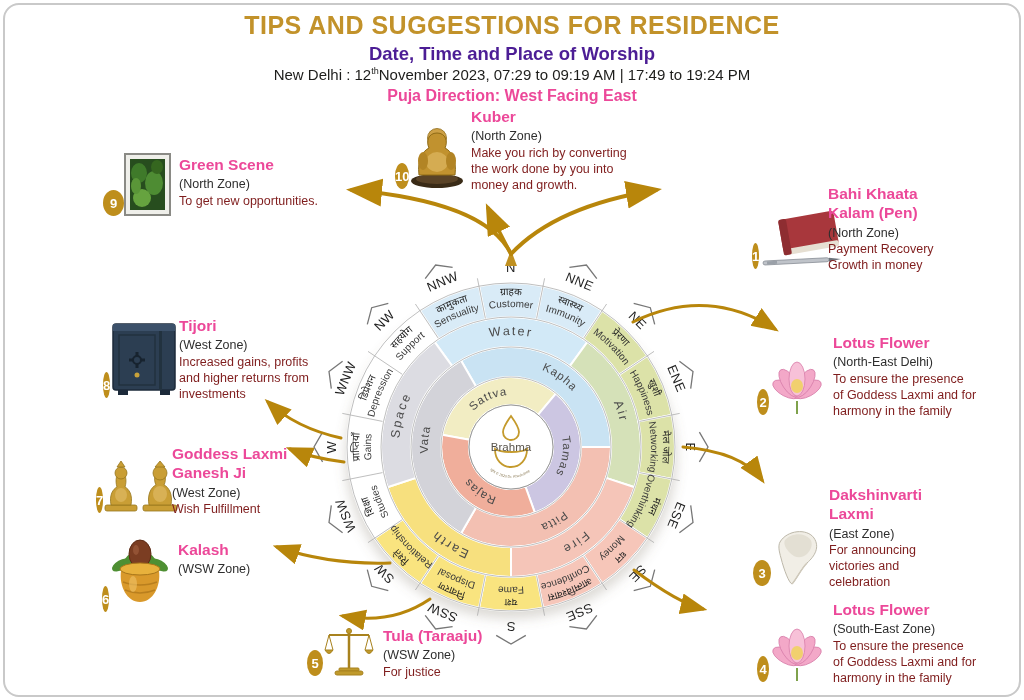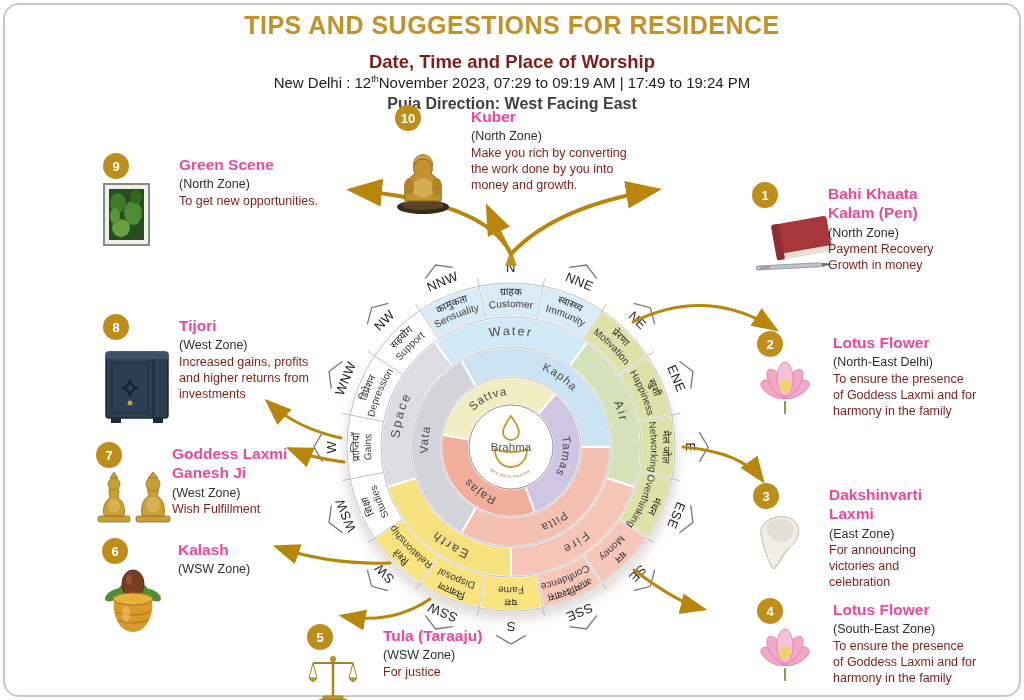--- a/index.html
+++ b/index.html
@@ -1,26 +1,26 @@
 <!DOCTYPE html>
 <html><head>
 <meta charset="utf-8">
 <style>
   html,body{margin:0;padding:0;background:#fff;font-family:"Liberation Sans",sans-serif;}
   #stage{position:relative;width:1024px;height:700px;background:#fff;overflow:hidden;}
   .card{position:absolute;left:3px;top:3px;right:3px;bottom:3px;border:2px solid #C9C9C9;border-radius:16px;background:#fff;}
   .hdr{position:absolute;left:0;top:10px;width:100%;text-align:center;line-height:1.25;}
   .hdr .t1{font-size:25px;font-weight:bold;color:#C2922A;letter-spacing:.5px;}
-  .hdr .t2{font-size:18.5px;font-weight:bold;color:#7f1d1d;margin-top:9px;}
+  .hdr .t2{font-size:18.5px;font-weight:bold;color:#4c1d95;margin-top:1px;}
   .hdr .t3{font-size:15px;color:#1D1D1B;margin-top:1px;}
   .hdr .t3 sup{font-size:9px;}
-  .hdr .t4{font-size:16px;font-weight:bold;color:#404040;margin-top:1px;}
+  .hdr .t4{font-size:16px;font-weight:bold;color:#ec4899;margin-top:1px;}
   #overlay{position:absolute;left:0;top:0;pointer-events:none;}
   .item{position:absolute;display:flex;gap:8px;}
-  .item-left{width:68px;display:flex;flex-direction:column;align-items:flex-start;flex:0 0 68px;}
+  .item-left{width:68px;display:flex;flex-direction:row;align-items:flex-end;flex:0 0 68px;}
   .badge{width:26px;height:26px;border-radius:50%;background:#BE8E1C;color:#fff;font-size:13px;font-weight:bold;display:flex;align-items:center;justify-content:center;margin-bottom:4px;}
   .item-right{padding-top:2px;}
   .ttl{font-size:15.5px;font-weight:bold;color:#ec4899;line-height:1.25;white-space:pre-line;}
   .zone{font-size:12.5px;color:#2E2E2E;margin-top:3px;line-height:1.25;}
   .desc{font-size:12.5px;color:#7f1d1d;line-height:1.28;white-space:pre-line;}
   
   text.compass{font-size:13px;fill:#1F1F1F;letter-spacing:.5px;}
   text.eng{font-size:10px;fill:#3A3A3A;}
   text.hin{font-size:10px;fill:#222;}
   text.elem{font-size:12.5px;fill:#4A4A4A;letter-spacing:2px;}

